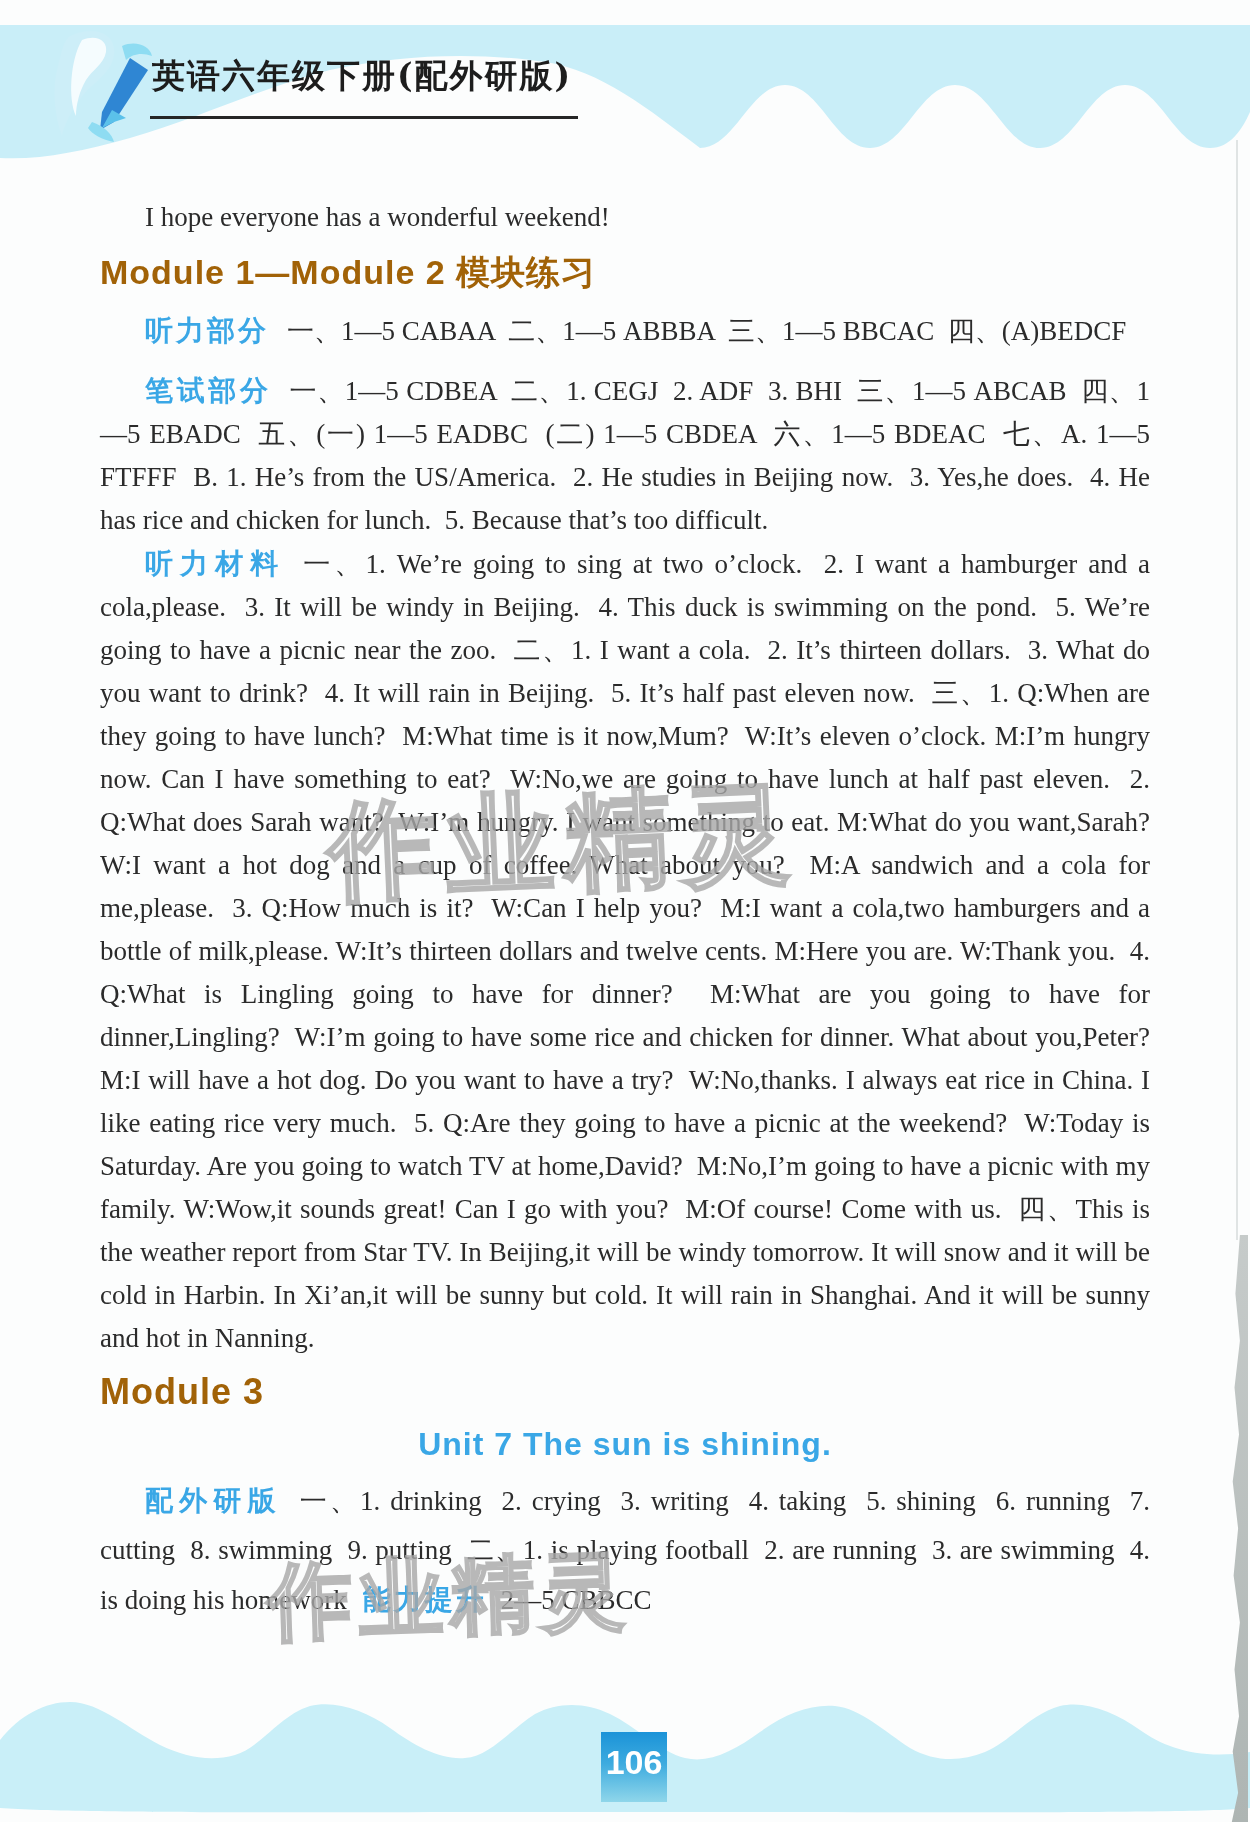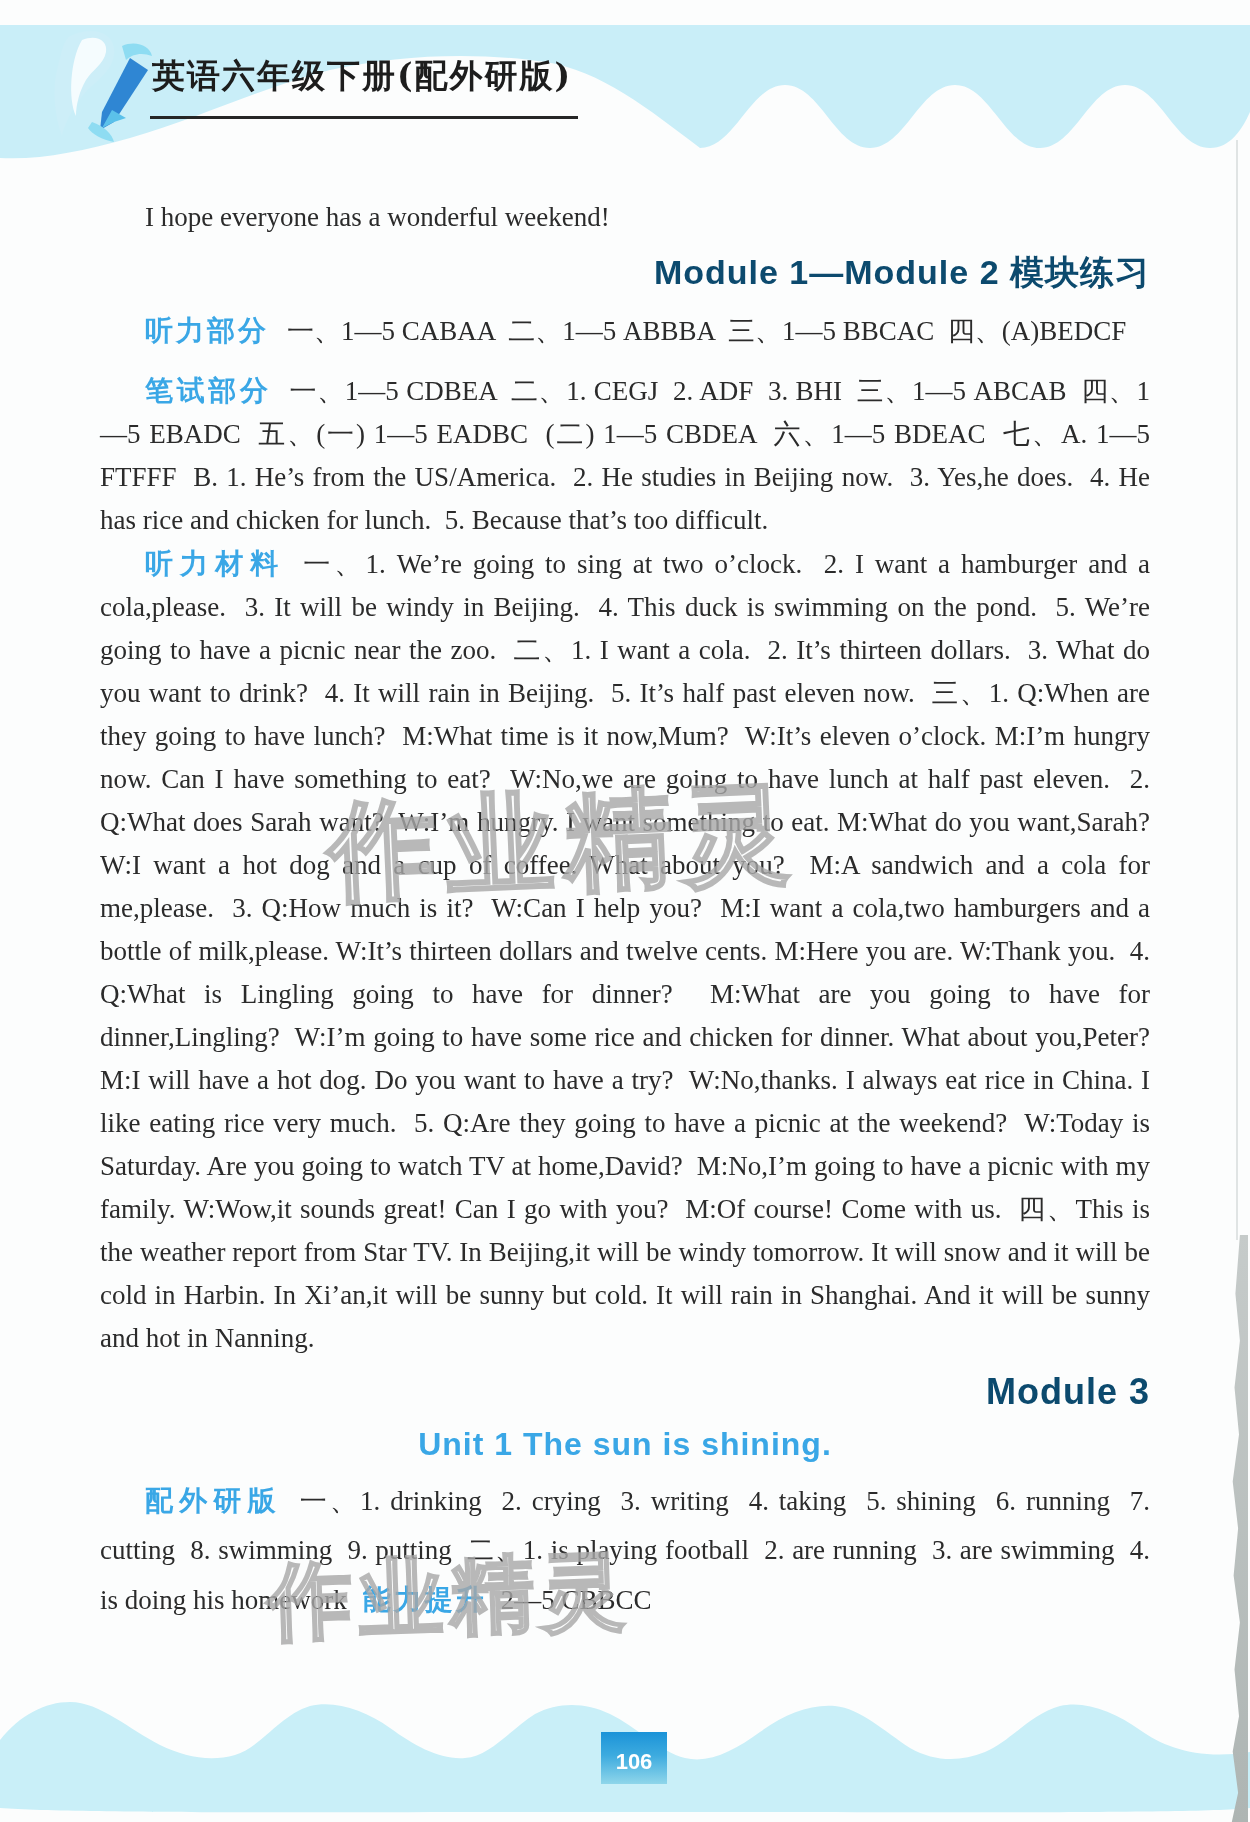--- a/index.html
+++ b/index.html
@@ -31,45 +31,45 @@
   .script-para{margin-bottom:8px;}
   .easy-para{line-height:49px;}
   .label{
     font-family:"Liberation Sans","DejaVu Sans",sans-serif;
     font-weight:700;color:#3aa7e6;letter-spacing:3px;margin-right:18px;
     font-size:28px;
   }
   .label.inline{margin-left:16px;margin-right:14px;}
   .mod-heading{
     font-family:"Liberation Sans","DejaVu Sans",sans-serif;
-    color:#0c4a6e;text-align:right;font-weight:600;
+    color:#a16207;text-align:left;font-weight:600;
     font-size:34px;line-height:46px;margin:10px 0 14px 0;letter-spacing:1px;
   }
   .mod-heading.m3{font-size:36px;line-height:48px;margin:6px 0 6px 0;}
   .unit-heading{
     font-family:"Liberation Sans","DejaVu Sans",sans-serif;
     color:#3aa7e6;text-align:center;font-weight:600;
     font-size:32px;line-height:44px;margin:0 0 10px 0;letter-spacing:1px;
   }
   
   .watermark{
     position:absolute;z-index:5;pointer-events:none;
     font-family:"Liberation Sans","DejaVu Sans",sans-serif;font-weight:700;
     color:transparent;-webkit-text-stroke:2.5px #a8a8a8;
     opacity:.8;white-space:nowrap;
   }
   .wm1{left:328px;top:770px;font-size:108px;letter-spacing:10px;transform:rotate(-2.5deg);}
   .wm2{left:268px;top:1540px;font-size:84px;letter-spacing:7px;transform:rotate(-2deg);}
   
   .footer-wave{position:absolute;left:0;bottom:0;z-index:1;}
   .page-badge{
-    position:absolute;left:601px;top:1732px;width:66px;height:52px;z-index:3;
+    position:absolute;left:601px;top:1732px;width:66px;height:70px;z-index:3;
     background:linear-gradient(180deg,#1b93d8 0%,#3dabdf 45%,#8fd6ea 100%);
     color:#ffffff;font-family:"Liberation Sans","DejaVu Sans",sans-serif;
-    font-size:22px;font-weight:700;text-align:center;line-height:60px;
+    font-size:34px;font-weight:700;text-align:center;line-height:60px;
   }
   
   .edge-line{position:absolute;top:140px;right:12px;width:2px;height:1100px;background:#e0e4e4;z-index:6;}
   .edge-ragged{
     position:absolute;right:2px;top:1235px;bottom:0;width:18px;z-index:6;
     background:linear-gradient(180deg,#c6cbca 0%,#aeb5b3 100%);
     clip-path:polygon(55% 0%,100% 0%,100% 100%,10% 100%,45% 95%,15% 88%,50% 82%,25% 74%,55% 66%,20% 58%,45% 50%,15% 42%,50% 34%,25% 26%,55% 18%,30% 10%);
   }
 </style>
 </head>
@@ -109,21 +109,21 @@
 
     <h2 class="mod-heading">Module 1—Module 2 模块练习</h2>
 
     <p class="para listening-para"><span class="label">听力部分</span><span class="ptext">一、1—5 CABAA  二、1—5 ABBBA  三、1—5 BBCAC  四、(A)BEDCF</span></p>
 
     <p class="para"><span class="label">笔试部分</span><span class="ptext">一、1—5 CDBEA  二、1. CEGJ  2. ADF  3. BHI  三、1—5 ABCAB  四、1—5 EBADC  五、(一) 1—5 EADBC  (二) 1—5 CBDEA  六、1—5 BDEAC  七、A. 1—5 FTFFF  B. 1. He’s from the US/America.  2. He studies in Beijing now.  3. Yes,he does.  4. He has rice and chicken for lunch.  5. Because that’s too difficult.</span></p>
 
     <p class="para script-para"><span class="label">听力材料</span><span class="ptext">一、1. We’re going to sing at two o’clock.  2. I want a hamburger and a cola,please.  3. It will be windy in Beijing.  4. This duck is swimming on the pond.  5. We’re going to have a picnic near the zoo.  二、1. I want a cola.  2. It’s thirteen dollars.  3. What do you want to drink?  4. It will rain in Beijing.  5. It’s half past eleven now.  三、1. Q:When are they going to have lunch?  M:What time is it now,Mum?  W:It’s eleven o’clock. M:I’m hungry now. Can I have something to eat?  W:No,we are going to have lunch at half past eleven.  2. Q:What does Sarah want?  W:I’m hungry. I want something to eat. M:What do you want,Sarah?  W:I want a hot dog and a cup of coffee. What about you?  M:A sandwich and a cola for me,please.  3. Q:How much is it?  W:Can I help you?  M:I want a cola,two hamburgers and a bottle of milk,please. W:It’s thirteen dollars and twelve cents. M:Here you are. W:Thank you.  4. Q:What is Lingling going to have for dinner?  M:What are you going to have for dinner,Lingling?  W:I’m going to have some rice and chicken for dinner. What about you,Peter?  M:I will have a hot dog. Do you want to have a try?  W:No,thanks. I always eat rice in China. I like eating rice very much.  5. Q:Are they going to have a picnic at the weekend?  W:Today is Saturday. Are you going to watch TV at home,David?  M:No,I’m going to have a picnic with my family. W:Wow,it sounds great! Can I go with you?  M:Of course! Come with us.  四、This is the weather report from Star TV. In Beijing,it will be windy tomorrow. It will snow and it will be cold in Harbin. In Xi’an,it will be sunny but cold. It will rain in Shanghai. And it will be sunny and hot in Nanning.</span></p>
 
     <h2 class="mod-heading m3">Module 3</h2>
-    <h3 class="unit-heading">Unit 1   The sun is shining.</h3>
+    <h3 class="unit-heading">Unit 7   The sun is shining.</h3>
 
     <p class="para easy-para"><span class="label">配外研版</span><span class="ptext">一、1. drinking  2. crying  3. writing  4. taking  5. shining  6. running  7. cutting  8. swimming  9. putting  二、1. is playing football  2. are running  3. are swimming  4. is doing his homework</span><span class="label inline">能力提升</span><span class="ptext">2—5 CBBCC</span></p>
   </main>
 
   <div class="watermark wm1">作业精灵</div>
   <div class="watermark wm2">作业精灵</div>
 
   <svg class="footer-wave" width="1250" height="122" viewBox="0 0 122 12" preserveAspectRatio="none">
   </svg>
   <svg class="footer-wave" width="1250" height="122" viewBox="0 0 1250 122">

